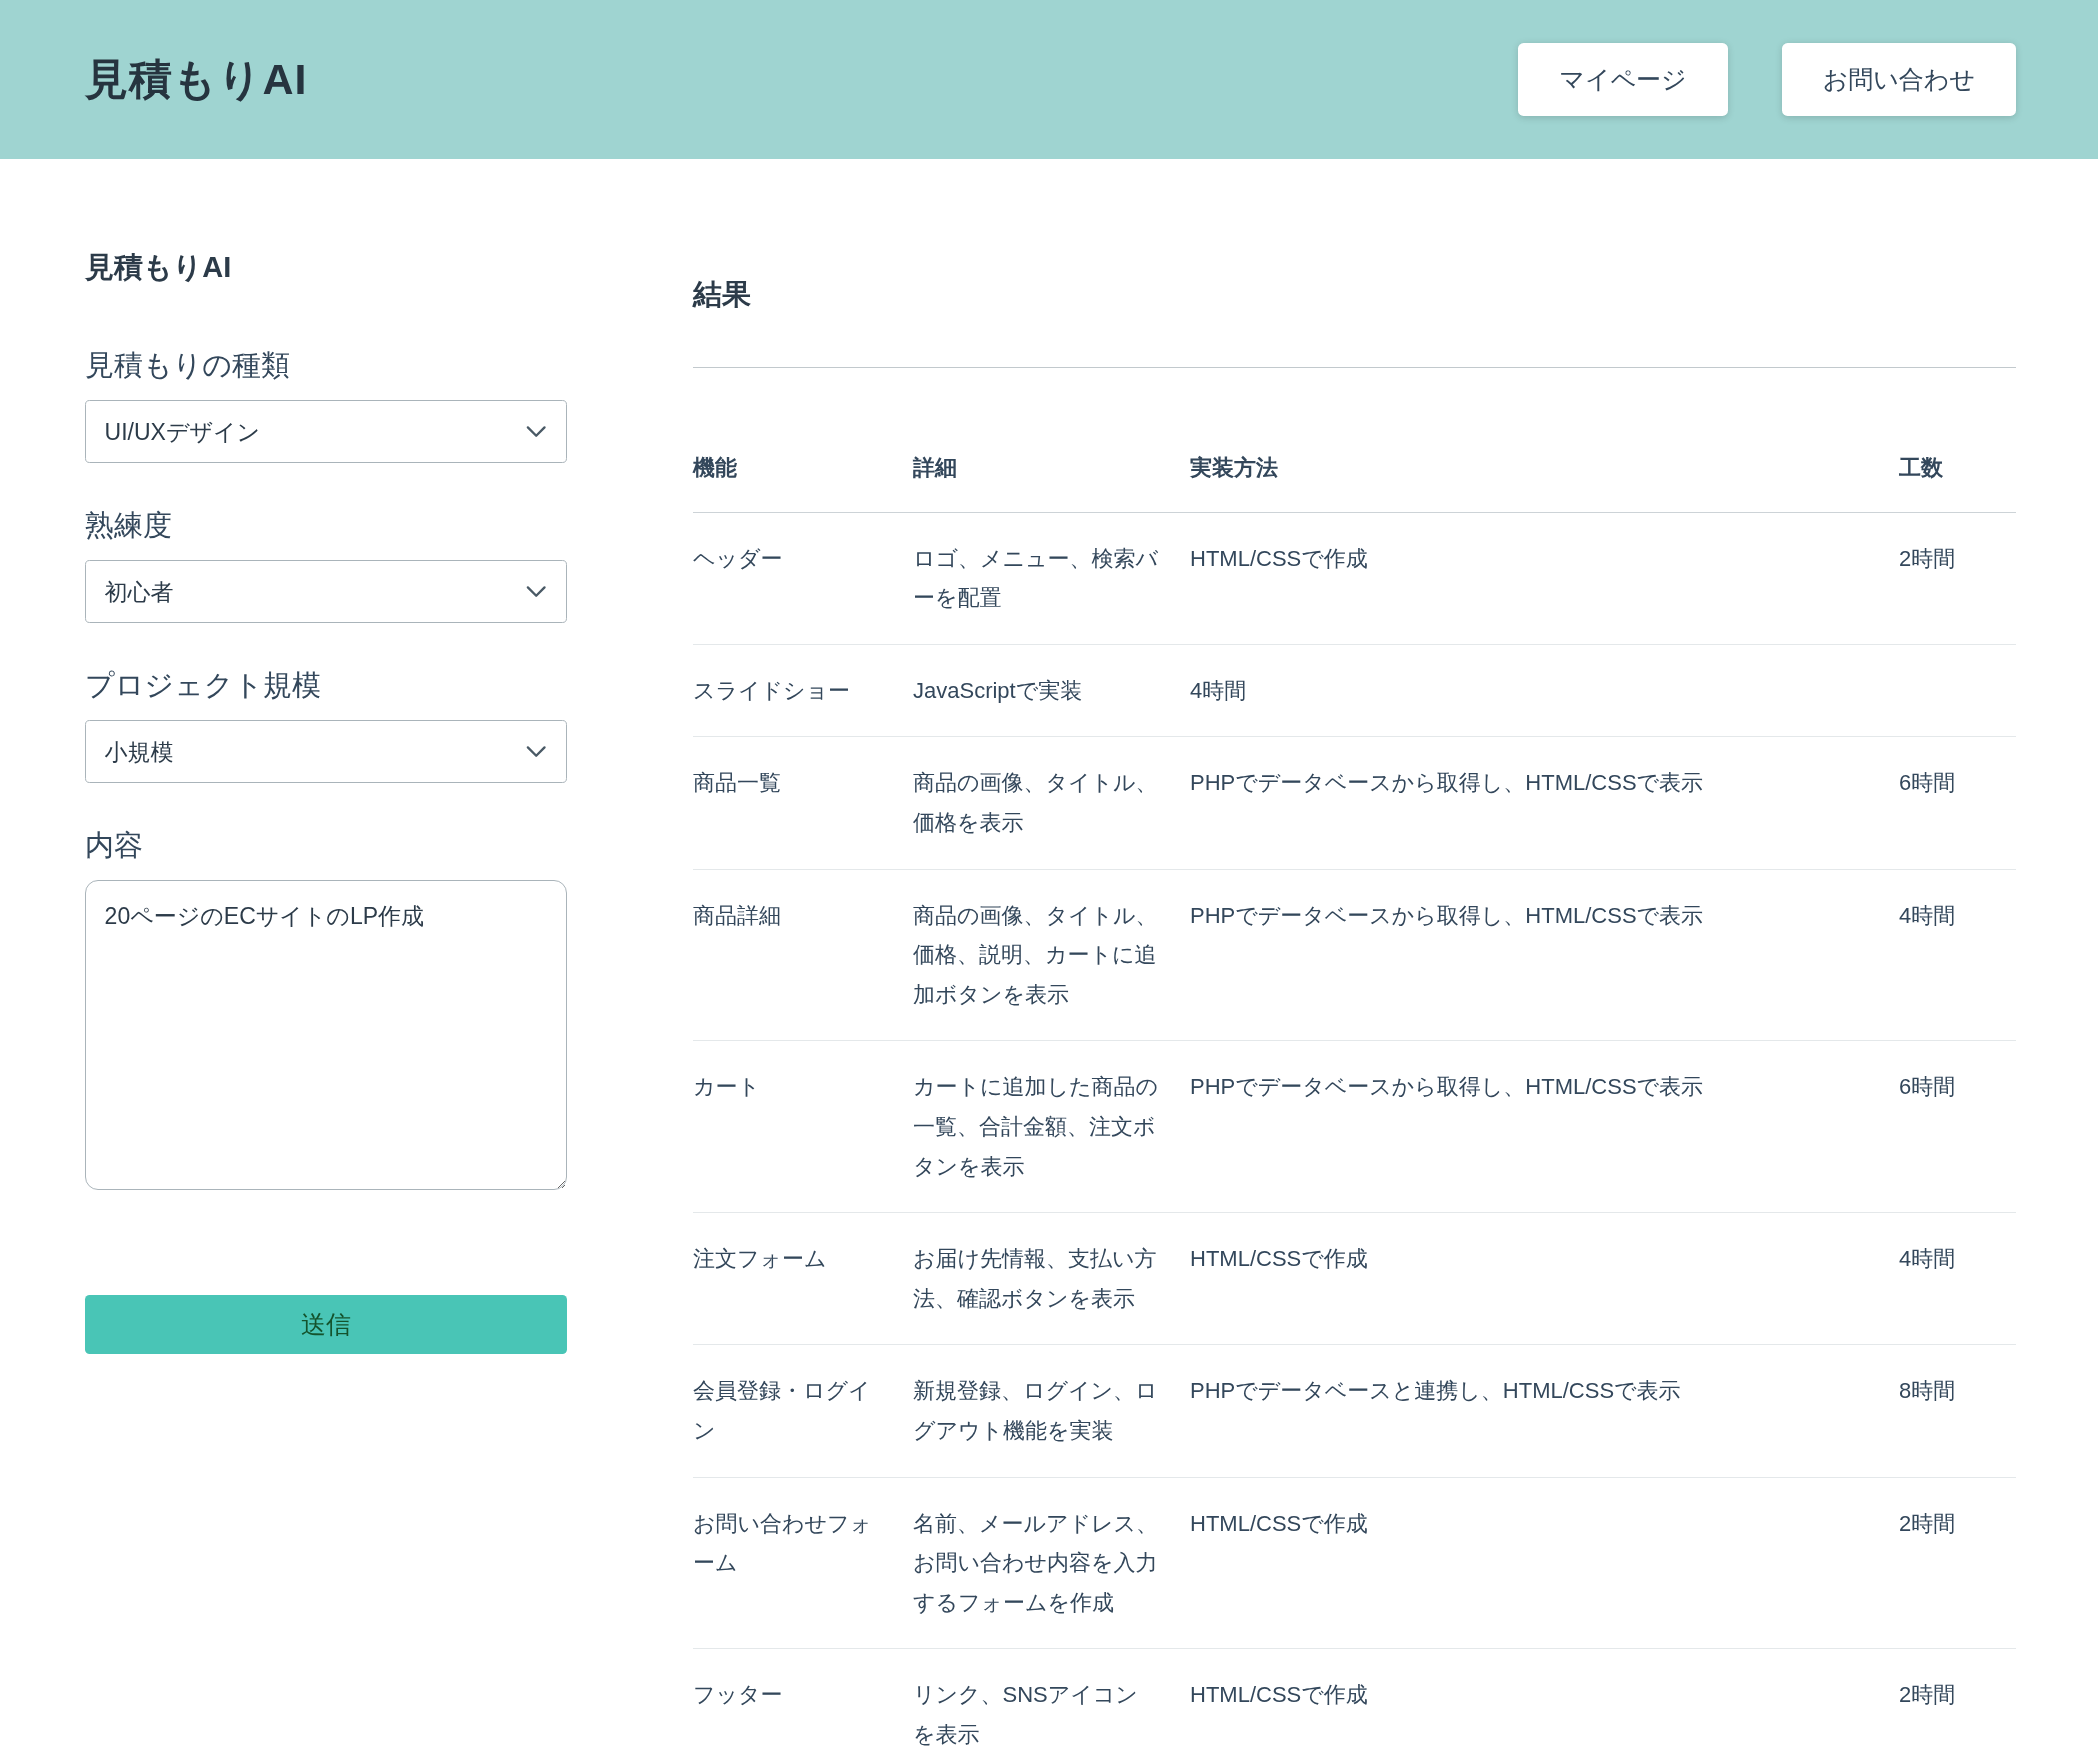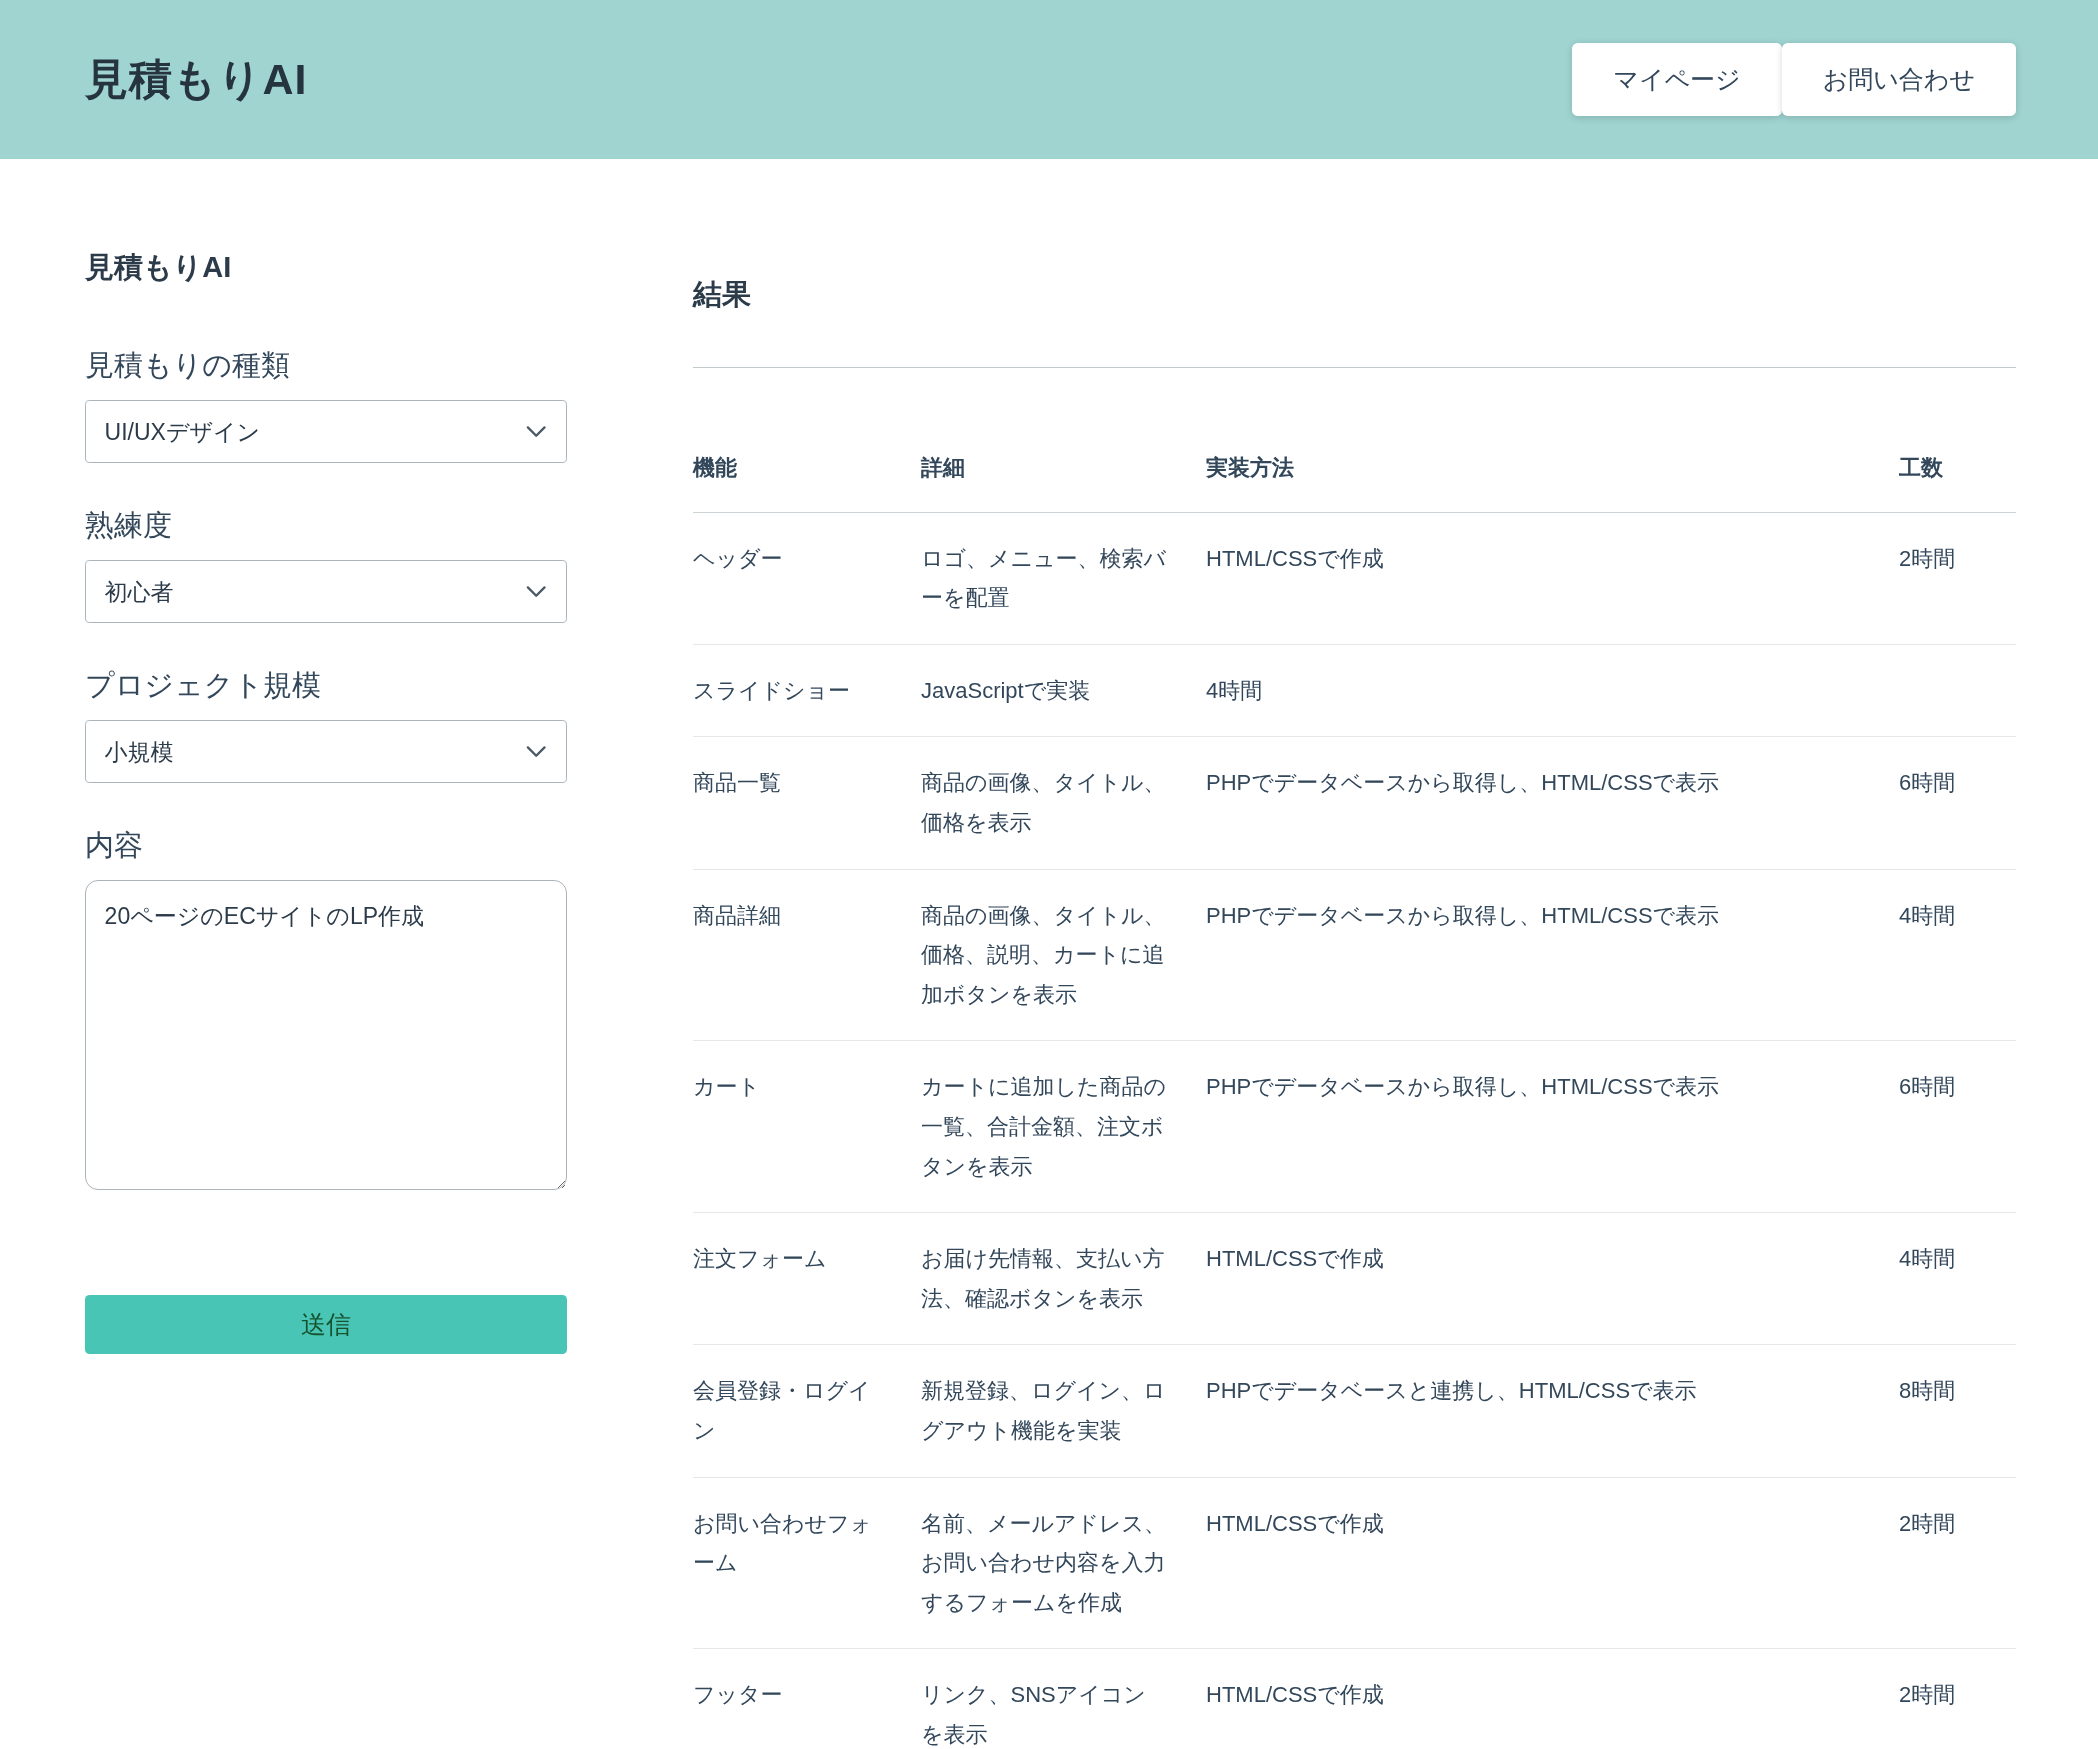--- a/index.html
+++ b/index.html
@@ -19,21 +19,21 @@
     align-items: center;
     justify-content: space-between;
     padding: 0 82px 0 85px;
   }
   .app-title {
     font-size: 43px;
     font-weight: bold;
     color: #26343f;
     letter-spacing: 0.9px;
   }
-  .header-buttons { display: flex; }
+  .header-buttons { display: flex; gap: 54px; }
   .header-btn {
     background: #ffffff;
     border: none;
     border-radius: 5.6px;
     padding: 20.4px 41px;
     font-size: 25px;
     font-family: inherit;
     color: #33475b;
     box-shadow: 0 1.9px 7.4px rgba(0,0,0,0.15);
     cursor: pointer;
@@ -116,21 +116,21 @@
   }
   .results .panel-title { margin-bottom: 52px; margin-top: 27px; }
   .results-rule {
     border: none;
     border-top: 0.9px solid #c2c9cd;
     margin-bottom: 80px;
   }
   .grid-row {
     display: grid;
     grid-template-columns: 212px 269px 1fr 117px;
-    column-gap: 16px;
+    column-gap: 8px;
   }
   .cell { padding-right: 22px; line-height: 1.8; font-size: 22px; }
   .thead .cell {
     font-weight: bold;
     padding-bottom: 24px;
     font-size: 22px;
   }
   .thead { border-bottom: 0.9px solid #cdd3d7; }
   .data-row { border-bottom: 0.9px solid #e4e8ea; }
   .data-row .cell { padding-top: 26px; padding-bottom: 26px; }

